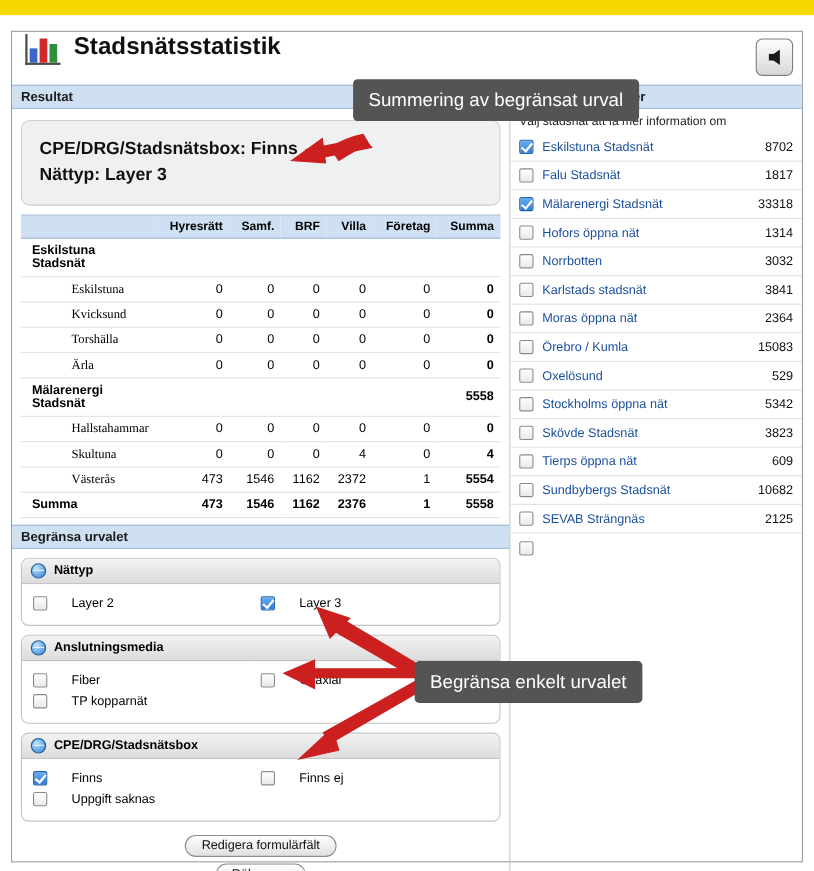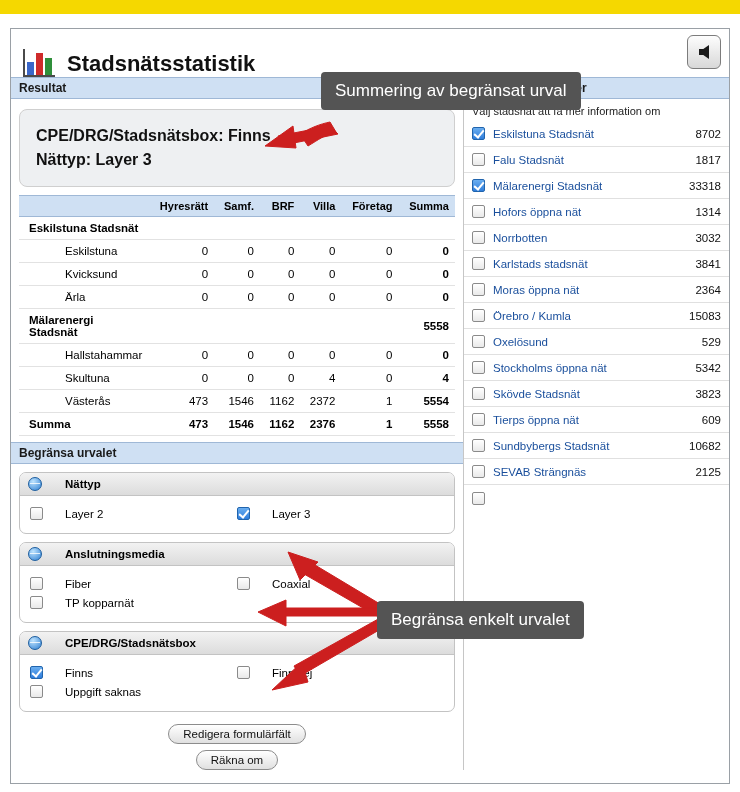--- a/index.html
+++ b/index.html
@@ -31,21 +31,21 @@
     position: absolute;
     left: 10px; top: 14px;
     width: 720px; height: 756px;
     border: 1px solid #9aa0a6;
     background: #ffffff;
   }
   
   #header {
     height: 48px;
     display: flex;
-    align-items: flex-end;
+    align-items: flex-start;
     padding-left: 10px;
     gap: 10px;
     position: relative;
   }
   .chart-icon {
     width: 36px; height: 30px;
     position: relative;
     display: inline-block;
   }
   .chart-icon .axis {
@@ -142,38 +142,38 @@
     font-size: 11.5px;
   }
   table.stats td.label { text-align: left; padding-left: 10px; }
   table.stats tr.group td {
     font-weight: bold;
     text-align: left;
     background: #fff;
     border-bottom: 1px solid #e2e2e2;
   }
   table.stats tr.group td.num { text-align: right; font-weight: bold; }
-  table.stats td.indent { text-align: left; padding-left: 46px; }
+  table.stats td.indent { text-align: left; padding-left: 46px; font-family: Liberation Serif, serif; }
   table.stats tr.total td { font-weight: bold; border-top: 1px solid #bdbdbd; }
   table.stats td.bold { font-weight: bold; }
   
   .panel {
     margin: 8px 8px 0 8px;
     border: 1px solid #c3c3c3;
     border-radius: 7px;
     background: #fff;
     overflow: hidden;
   }
   .panel-head {
     background: linear-gradient(#f2f2f2, #dcdcdc);
     border-bottom: 1px solid #c3c3c3;
     padding: 4px 8px;
     display: flex;
     align-items: center;
-    gap: 23px;
+    gap: 7px;
     font-size: 11.5px;
     font-weight: bold;
   }
   .globe-icon {
     width: 14px; height: 14px; border-radius: 50%;
     background: radial-gradient(circle at 35% 30%, #bfe4ff, #2f7fd1);
     border: 1px solid #1d5d9e;
     position: relative;
   }
   .globe-icon::after {
@@ -327,20 +327,29 @@
               <tr>
                 <td class="indent">Kvicksund</td>
                 <td>0</td>
                 <td>0</td>
                 <td>0</td>
                 <td>0</td>
                 <td>0</td>
                 <td class="bold">0</td>
               </tr>
               <tr>
+                <td class="indent">Torshälla</td>
+                <td>0</td>
+                <td>0</td>
+                <td>0</td>
+                <td>0</td>
+                <td>0</td>
+                <td class="bold">0</td>
+              </tr>
+              <tr>
                 <td class="indent">Ärla</td>
                 <td>0</td>
                 <td>0</td>
                 <td>0</td>
                 <td>0</td>
                 <td>0</td>
                 <td class="bold">0</td>
               </tr>
               <tr class="group">
                 <td class="label">Mälarenergi Stadsnät</td>

